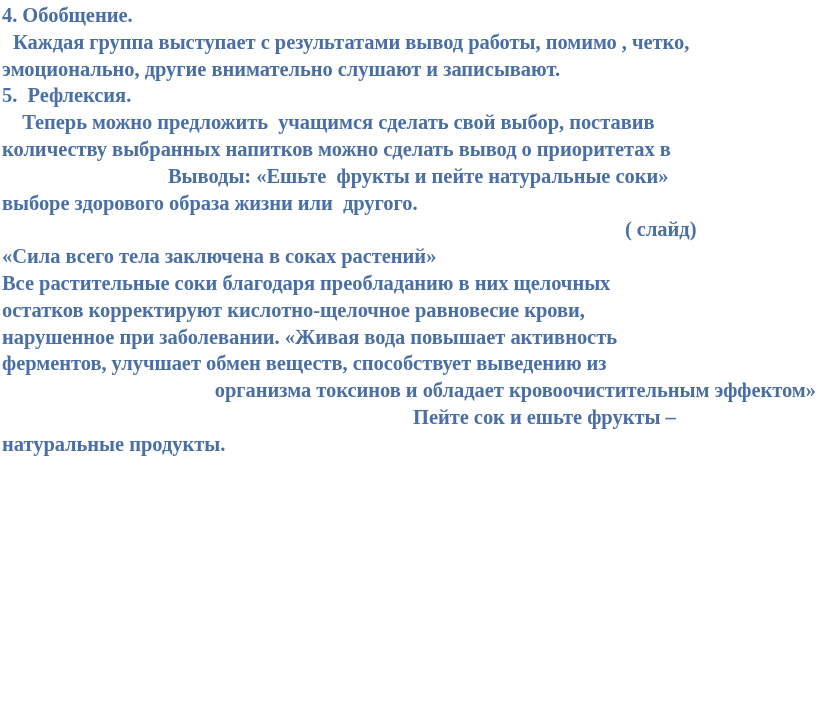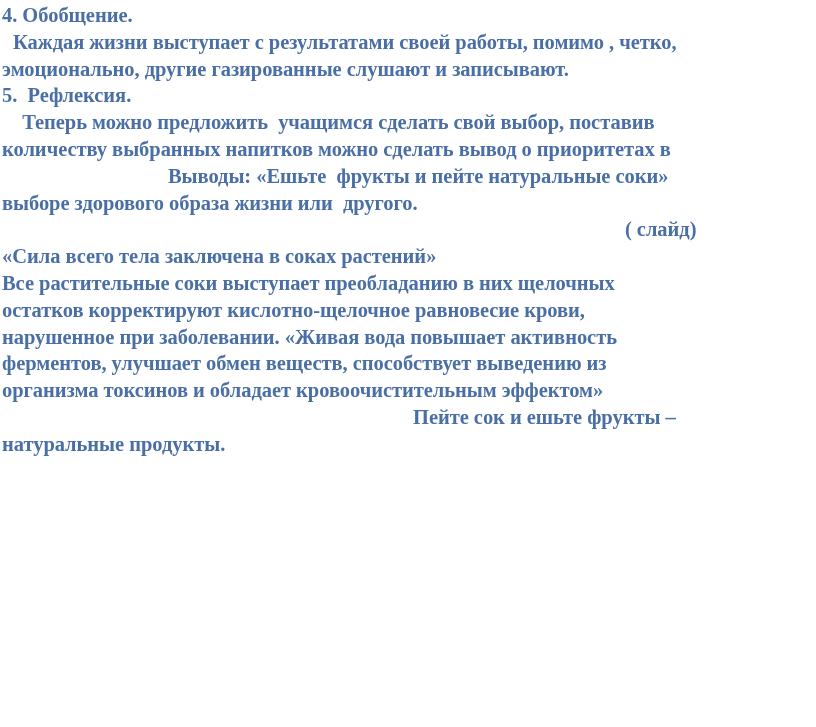--- a/index.html
+++ b/index.html
@@ -45,31 +45,31 @@
   .line.pos-slide  { padding-left: 625px; }
   .line.pos-peyte  { padding-left: 413px; }
 </style>
 </head>
 <body>
 
 <div id="slide" style="background: rgb(255, 255, 255);">
   <div class="text-body">
 
     <div class="line" style="color: rgb(74, 111, 165);">4. Обобщение.</div>
-    <div class="line indent-1" style="color: rgb(74, 111, 165);"> Каждая жизни выступает с результатами своей работы, помимо , четко,</div>
-    <div class="line" style="color: rgb(74, 111, 165);">эмоционально, другие газированные слушают и записывают.</div>
+    <div class="line indent-1" style="color: rgb(74, 111, 165);"> Каждая группа выступает с результатами вывод работы, помимо , четко,</div>
+    <div class="line" style="color: rgb(74, 111, 165);">эмоционально, другие внимательно слушают и записывают.</div>
     <div class="line" style="color: rgb(74, 111, 165);">5.  Рефлексия.</div>
     <div class="line indent-2" style="color: rgb(74, 111, 165);">  Теперь можно предложить  учащимся сделать свой выбор, поставив</div>
     <div class="line" style="color: rgb(74, 111, 165);">количеству выбранных напитков можно сделать вывод о приоритетах в</div>
     <div class="line pos-vyvody" style="color: rgb(74, 111, 165);">Выводы: «Ешьте  фрукты и пейте натуральные соки»</div>
     <div class="line" style="color: rgb(74, 111, 165);">выборе здорового образа жизни или  другого.</div>
     <div class="line pos-slide" style="color: rgb(74, 111, 165);">( слайд)</div>
     <div class="line" style="color: rgb(74, 111, 165);">«Сила всего тела заключена в соках растений»</div>
-    <div class="line" style="color: rgb(74, 111, 165);">Все растительные соки выступает преобладанию в них щелочных</div>
+    <div class="line" style="color: rgb(74, 111, 165);">Все растительные соки благодаря преобладанию в них щелочных</div>
     <div class="line" style="color: rgb(74, 111, 165);">остатков корректируют кислотно-щелочное равновесие крови,</div>
     <div class="line" style="color: rgb(74, 111, 165);">нарушенное при заболевании. «Живая вода повышает активность</div>
     <div class="line" style="color: rgb(74, 111, 165);">ферментов, улучшает обмен веществ, способствует выведению из</div>
-    <div class="line" style="color: rgb(74, 111, 165);">организма токсинов и обладает кровоочистительным эффектом»</div>
+    <div class="line" style="color: rgb(74, 111, 165); text-align: right;">организма токсинов и обладает кровоочистительным эффектом»</div>
     <div class="line pos-peyte" style="color: rgb(74, 111, 165);">Пейте сок и ешьте фрукты –</div>
     <div class="line" style="color: rgb(74, 111, 165);">натуральные продукты.</div>
 
   </div>
 </div>
 
 </body></html>

